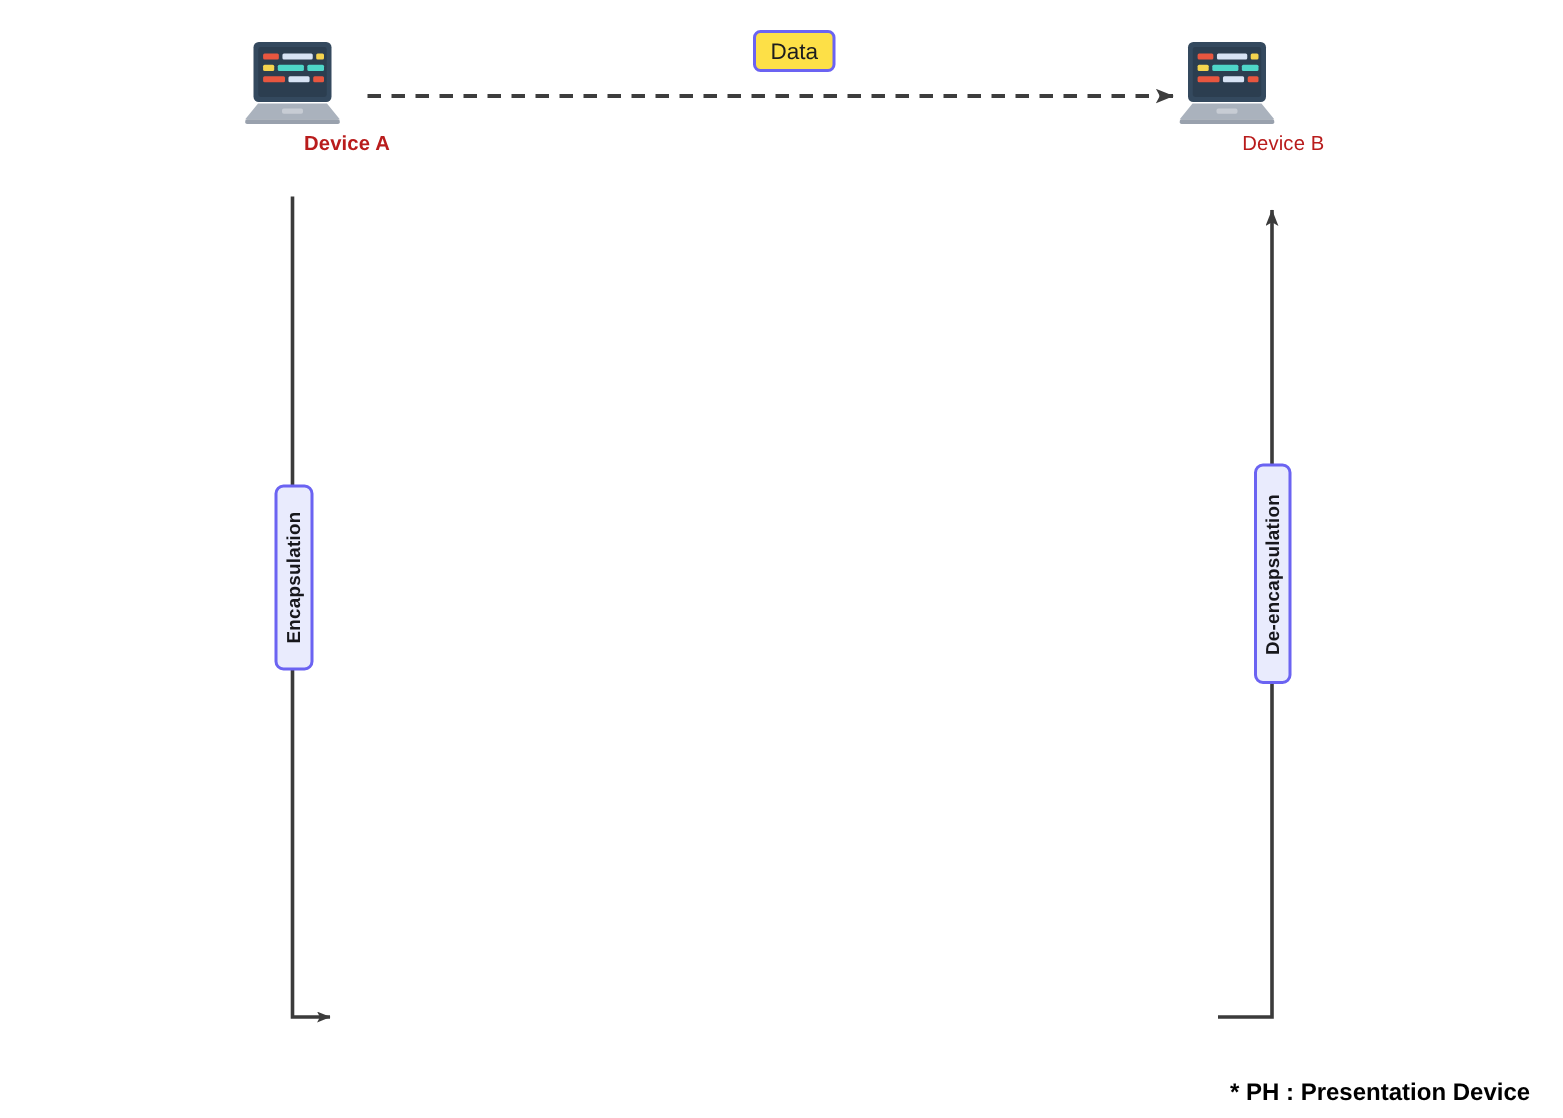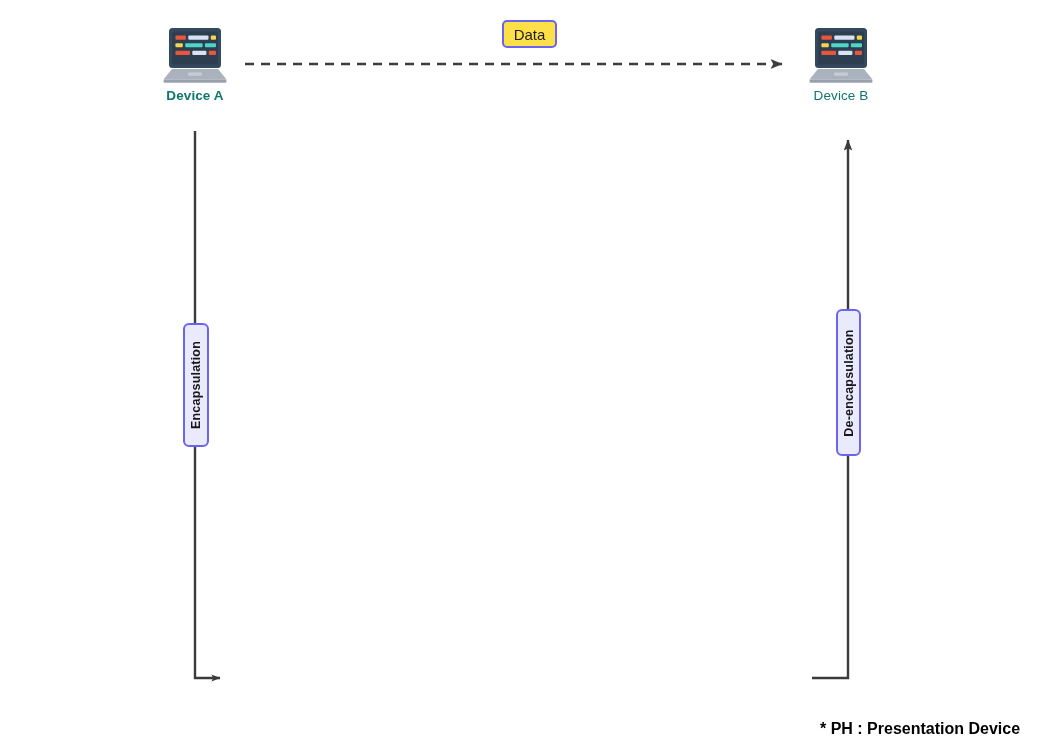--- a/index.html
+++ b/index.html
@@ -29,23 +29,24 @@
 
   
   .device {
     position: absolute;
     width: 130px;
     text-align: center;
   }
   .device-label {
     margin-top: 4px;
     font-size: 13.5px;
-    color: #0f766e;
+    color: #b91c1c;
     letter-spacing: .1px;
     white-space: nowrap;
+    text-align: right;
   }
   .device-label.bold { font-weight: bold; }
 
   .laptop {
     display: block;
     margin: 0 auto;
   }
 
   
   .pill {
@@ -134,21 +135,21 @@
       <rect x="31.3" y="24.8" width="14.1" height="4.1" rx="1" fill="#d7e3f4"></rect>
       <rect x="47.8" y="24.8" width="7.2" height="4.1" rx="1" fill="#e8563f"></rect>
 
       <path d="M2.5,53.5 L11,43 L57,43 L65.5,53.5 Z" fill="#aab2bd"></path>
       <rect x="2.5" y="53.5" width="63" height="3.2" rx="1.2" fill="#99a1ad"></rect>
       <rect x="27" y="46.4" width="14" height="3.4" rx="1.2" fill="#c7ccd4"></rect>
     </svg>
     <div class="device-label bold">Device A</div>
   </div>
 
-  <div class="device" style="left:776px; top:26px;">
+  <div class="device" style="left:753px; top:26px;">
     <svg class="laptop" width="68" height="58" viewBox="0 0 68 58">
       <rect x="8" y="2" width="52" height="40" rx="3.5" fill="#34495e"></rect>
       <rect x="11.2" y="5.4" width="45.6" height="33.2" rx="1.6" fill="#2c3e50"></rect>
 
       <rect x="14.4" y="9.6" width="10.5" height="4.1" rx="1" fill="#e8563f"></rect>
       <rect x="27.3" y="9.6" width="20.2" height="4.1" rx="1" fill="#d7e3f4"></rect>
       <rect x="49.8" y="9.6" width="5.2" height="4.1" rx="1" fill="#f5d44e"></rect>
 
       <rect x="14.4" y="17.2" width="7.4" height="4.1" rx="1" fill="#f5d44e"></rect>
       <rect x="24.2" y="17.2" width="17.4" height="4.1" rx="1" fill="#4ed6c8"></rect>

